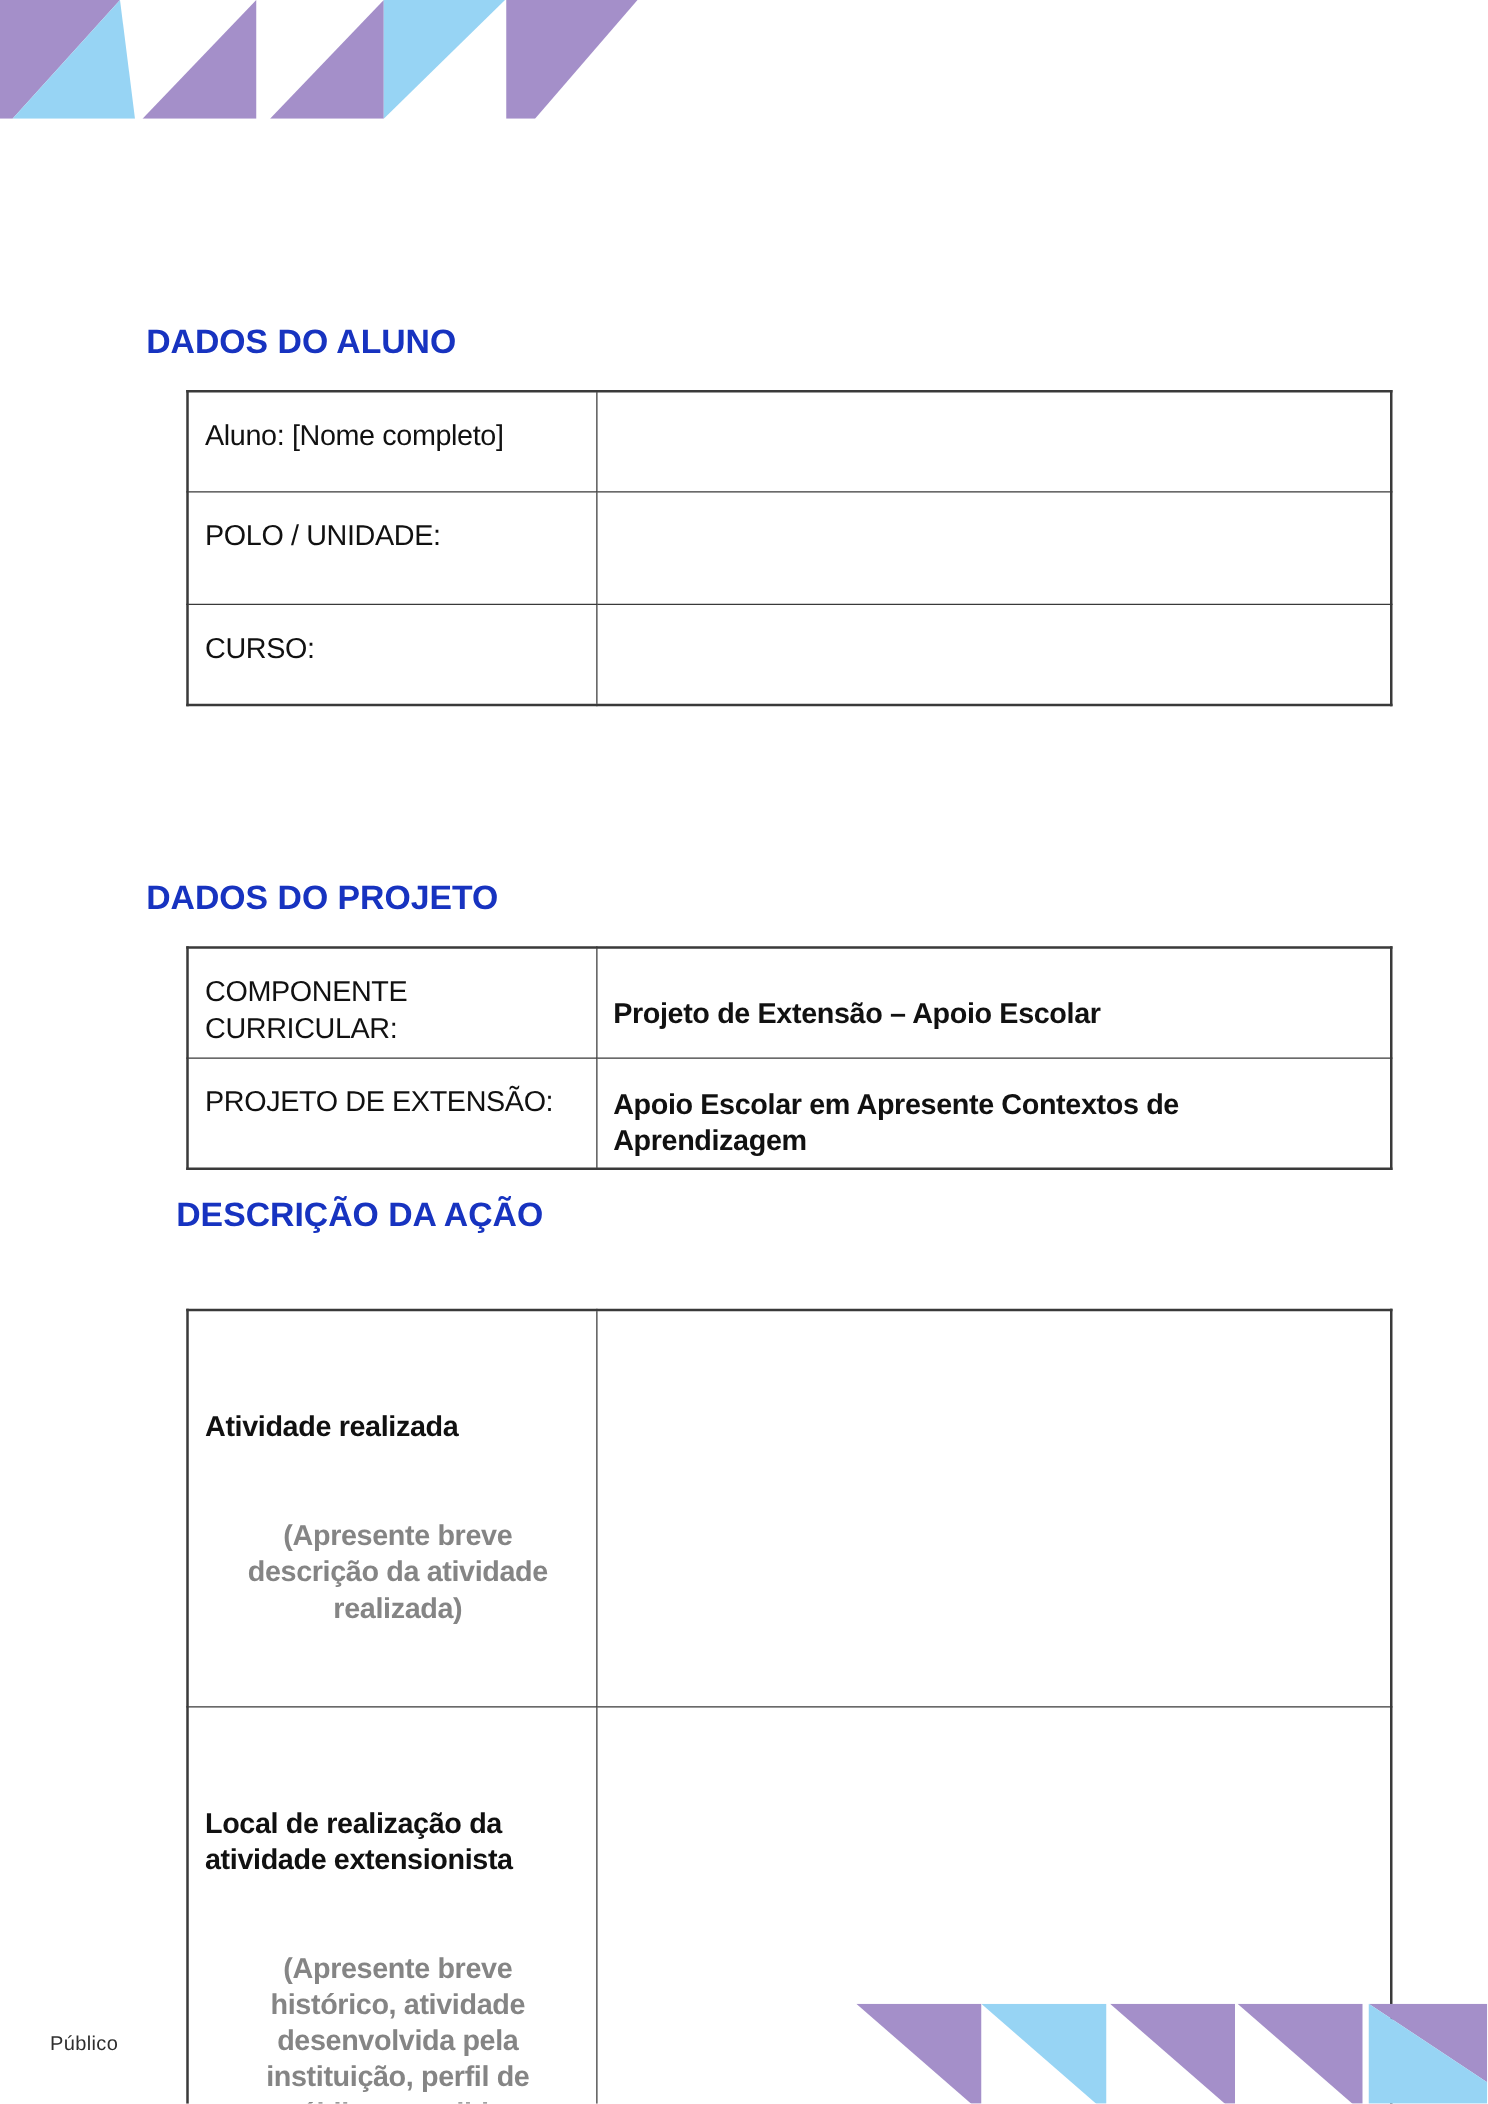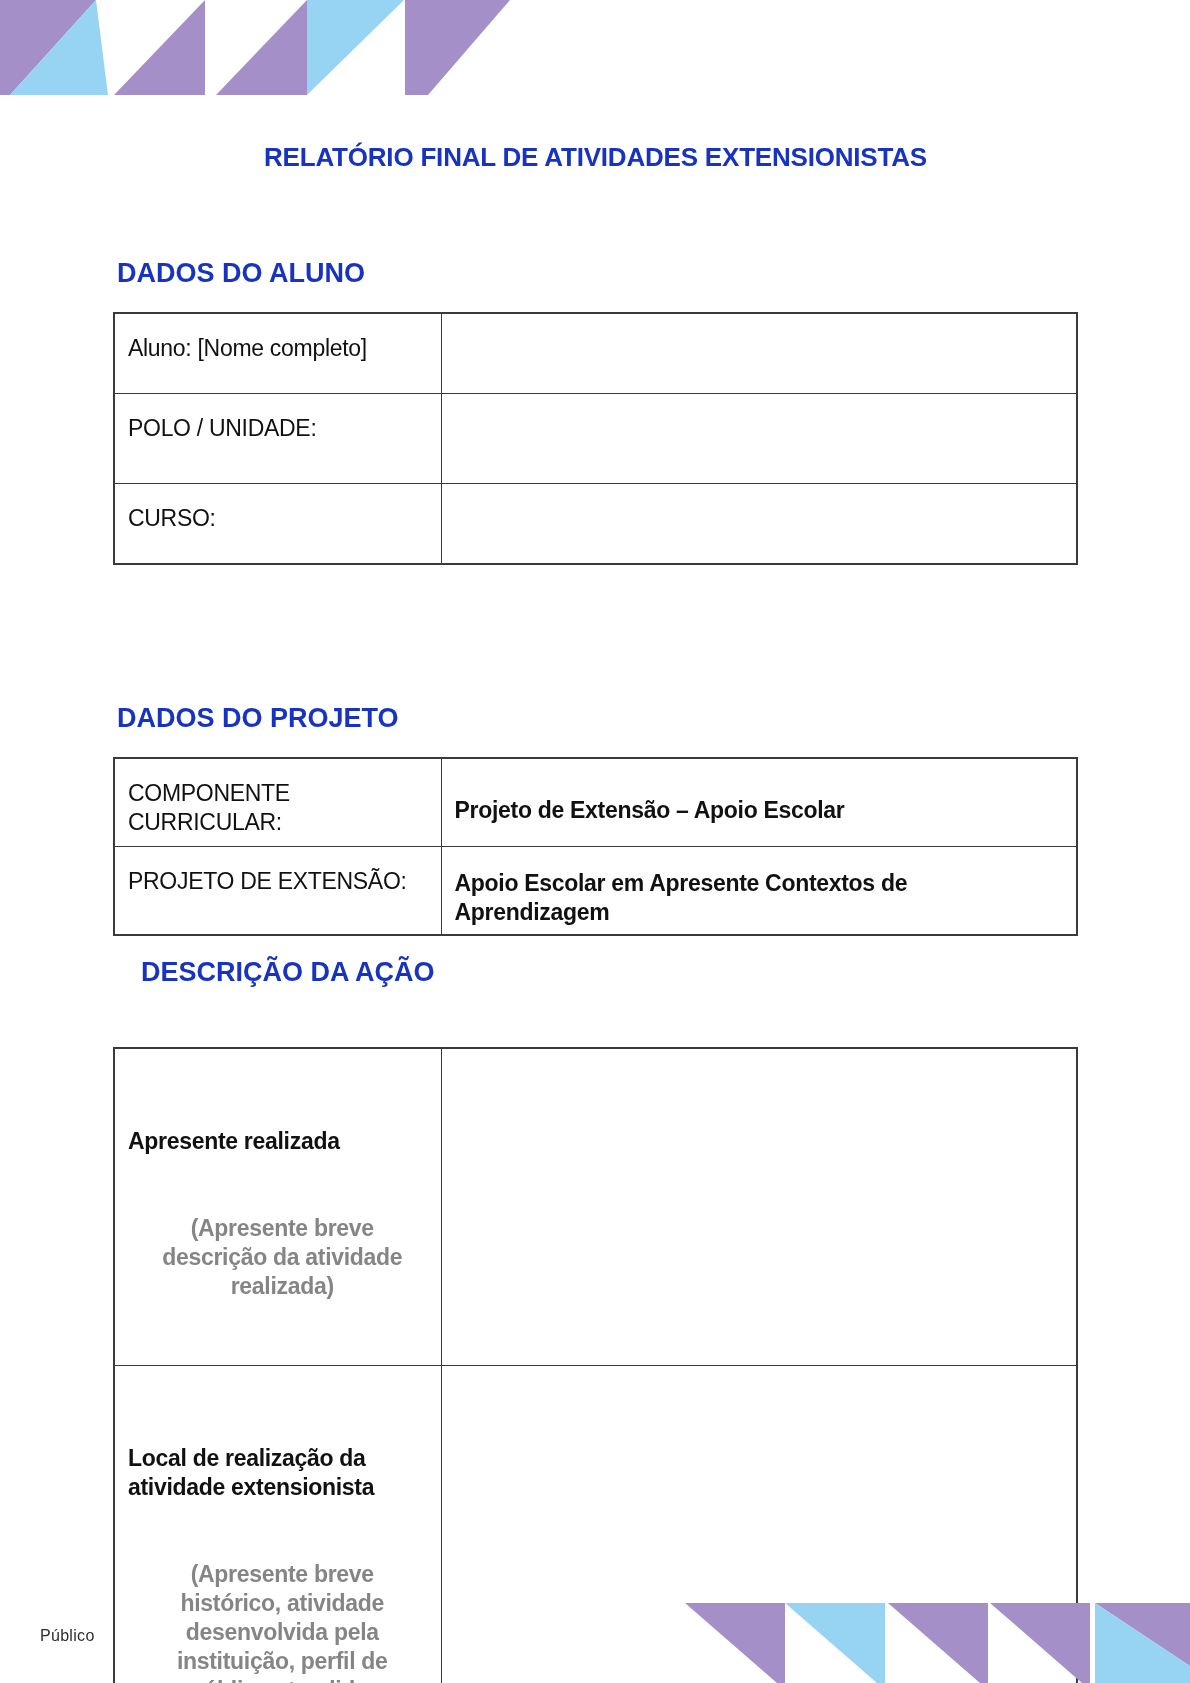--- a/index.html
+++ b/index.html
@@ -54,21 +54,21 @@
   .t3{top:1047px;}
   table.doc td{
     border:1px solid var(--border);
     vertical-align:top;
     padding:20px 4px 6px 13px;
     font-size:23px;line-height:29px;
     letter-spacing:-0.3px;
     white-space:pre;
     overflow:hidden;
   }
-  table.doc{border:2px solid var(--border);}
+  table.doc{border:2px solid var(--border);margin-left:36px;}
   td.label-col{width:327px;}
   .t2 td.value-col span{font-weight:bold;}
   .t3 td.label-col .cell-label{font-weight:bold;display:block;}
   .cell-hint{display:block;font-weight:bold;color:var(--gray);text-align:center;}
   
   .t1 tr:nth-child(1) td{height:80px;}
   .t1 tr:nth-child(2) td{height:90px;}
   .t1 tr:nth-child(3) td{height:81px;}
   .t1 tr:nth-child(4) td{height:80px;text-decoration:underline;}
   .t2 tr:nth-child(1) td{height:88px;}
@@ -90,21 +90,20 @@
 
   <svg class="band band-top" viewBox="0 0 1190 95" preserveAspectRatio="none" aria-hidden="true">
     <polygon class="tri-p" points="0,0 96,0 10,95 0,95"></polygon>
     <polygon class="tri-b" points="96,0 108,95 10,95"></polygon>
     <polygon class="tri-p" points="205,0 205,95 114,95"></polygon>
     <polygon class="tri-p" points="307,0 307,95 216,95"></polygon>
     <polygon class="tri-b" points="307,0 404,0 307,95"></polygon>
     <polygon class="tri-p" points="405,0 510,0 428,95 405,95"></polygon>
   </svg>
 
-  <div class="doc-title">RELATÓRIO FINAL DE ATIVIDADES EXTENSIONISTAS</div>
 
   <div class="sec-heading h1">DADOS DO ALUNO</div>
 
   <table class="doc t1">
     <tbody>
         <tr>
       <td class="label-col">Aluno: [Nome completo]</td>
       <td class="value-col"></td>
     </tr>
     <tr>
@@ -134,21 +133,21 @@
     </tr>
   </tbody>
     </table>
 
   <div class="sec-heading h3">DESCRIÇÃO DA AÇÃO</div>
 
   <table class="doc t3">
     <tbody>
         <tr>
       <td class="label-col">
-        <span class="cell-label">Apresente realizada</span>
+        <span class="cell-label">Atividade realizada</span>
         <span class="cell-hint">(Apresente breve
 descrição da atividade
 realizada)</span>
       </td>
       <td class="value-col"></td>
     </tr>
     <tr>
       <td class="label-col">
         <span class="cell-label">Local de realização da
 atividade extensionista</span>

